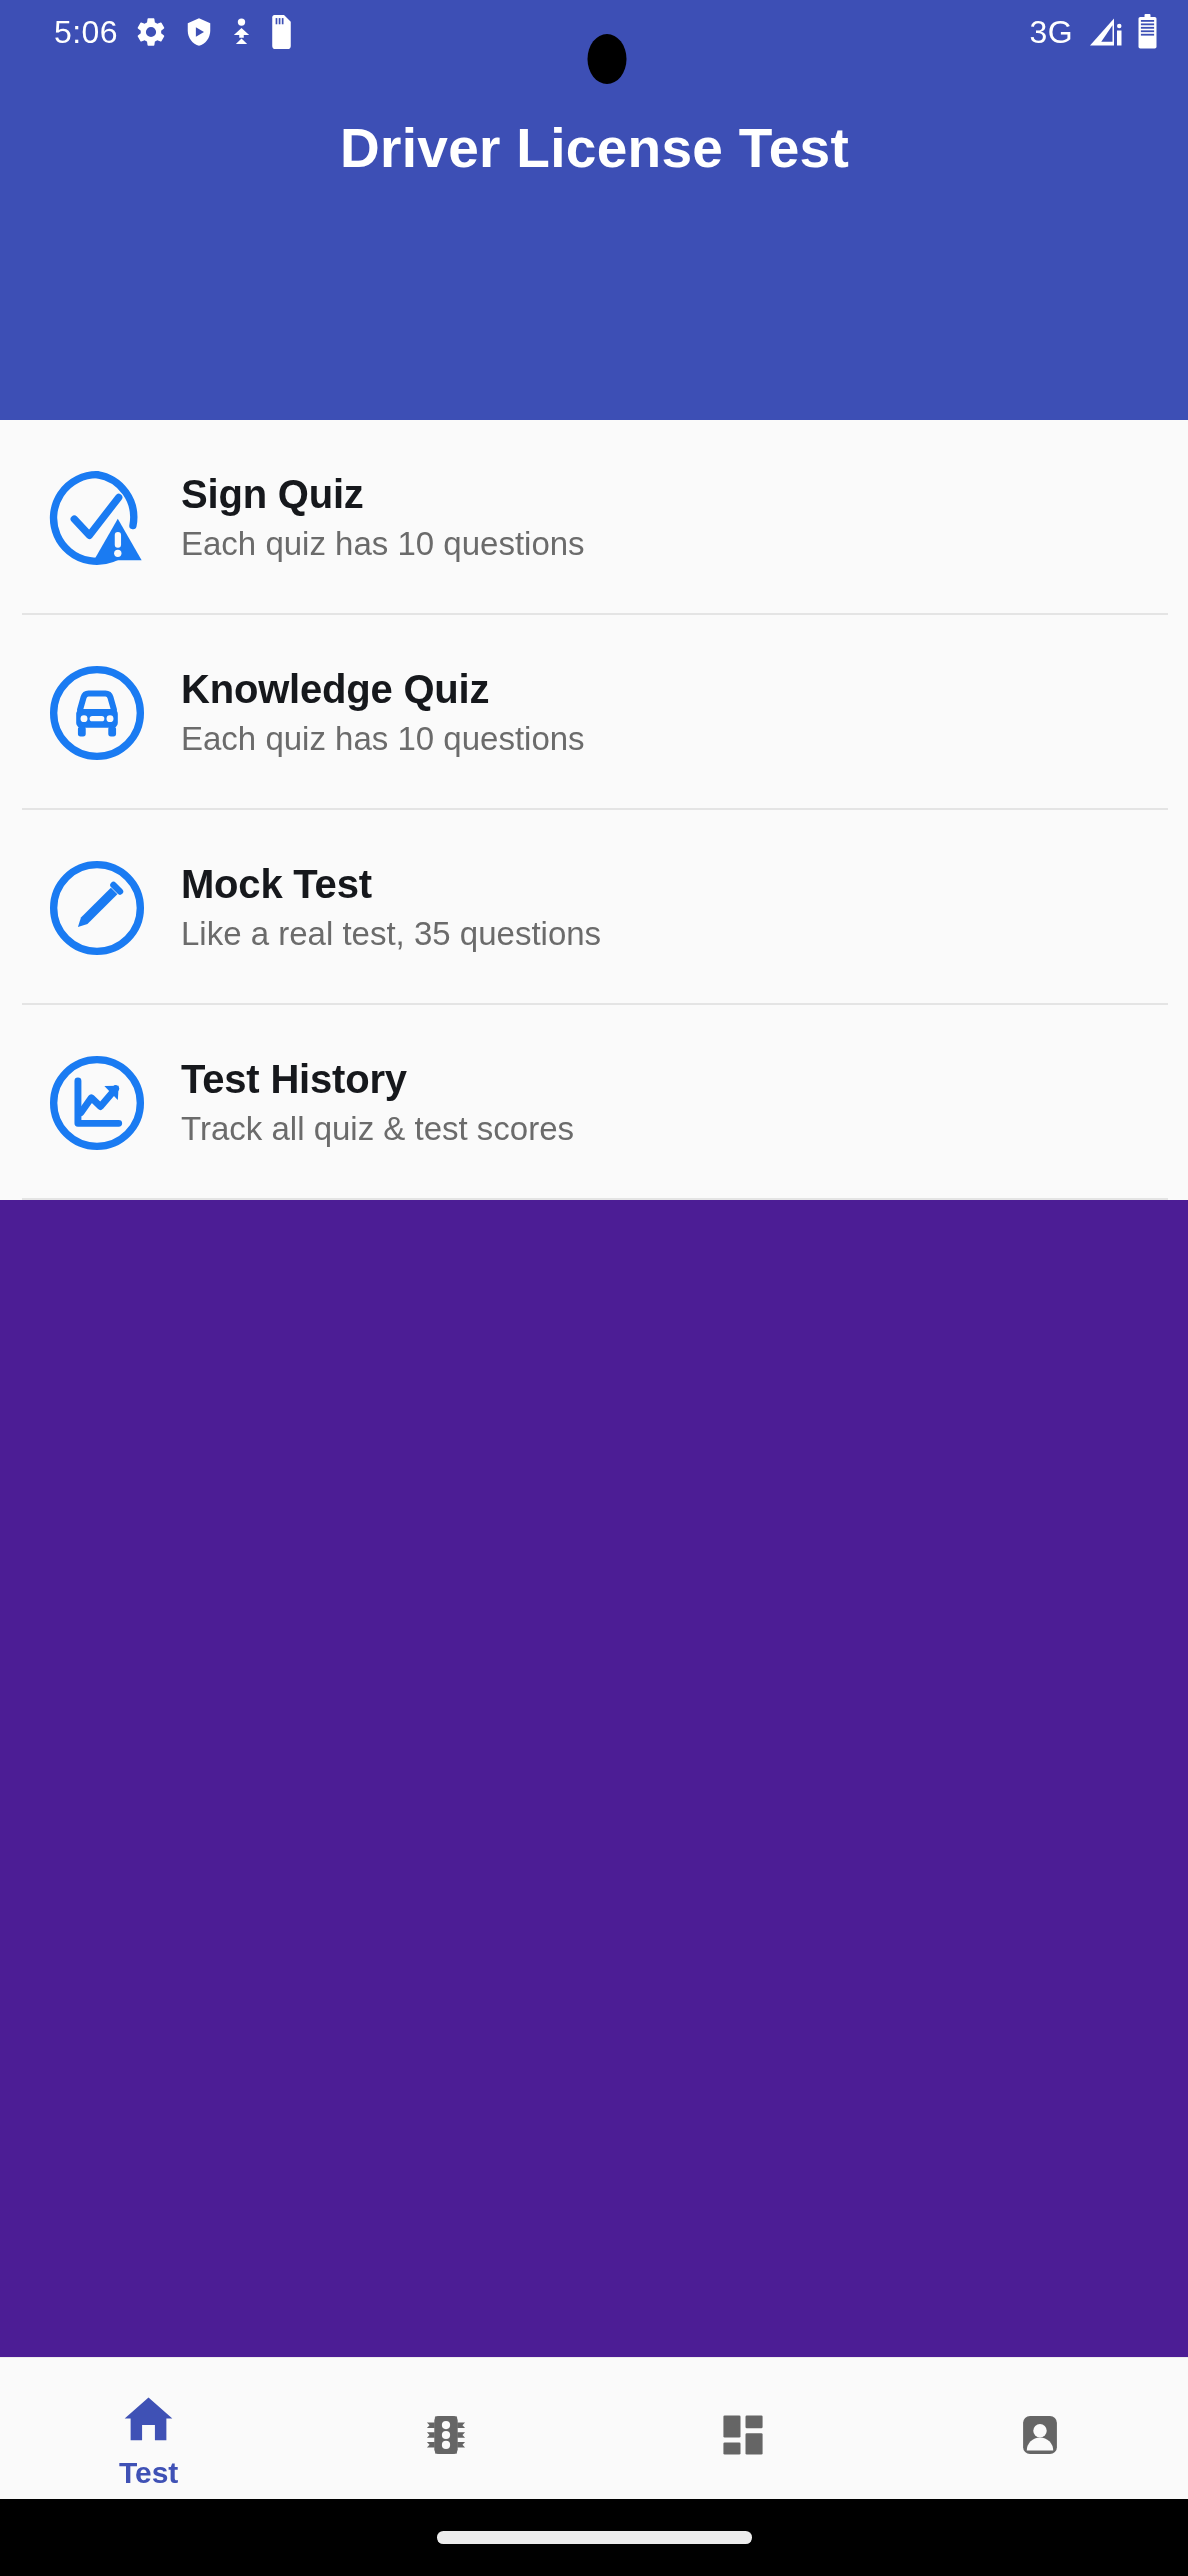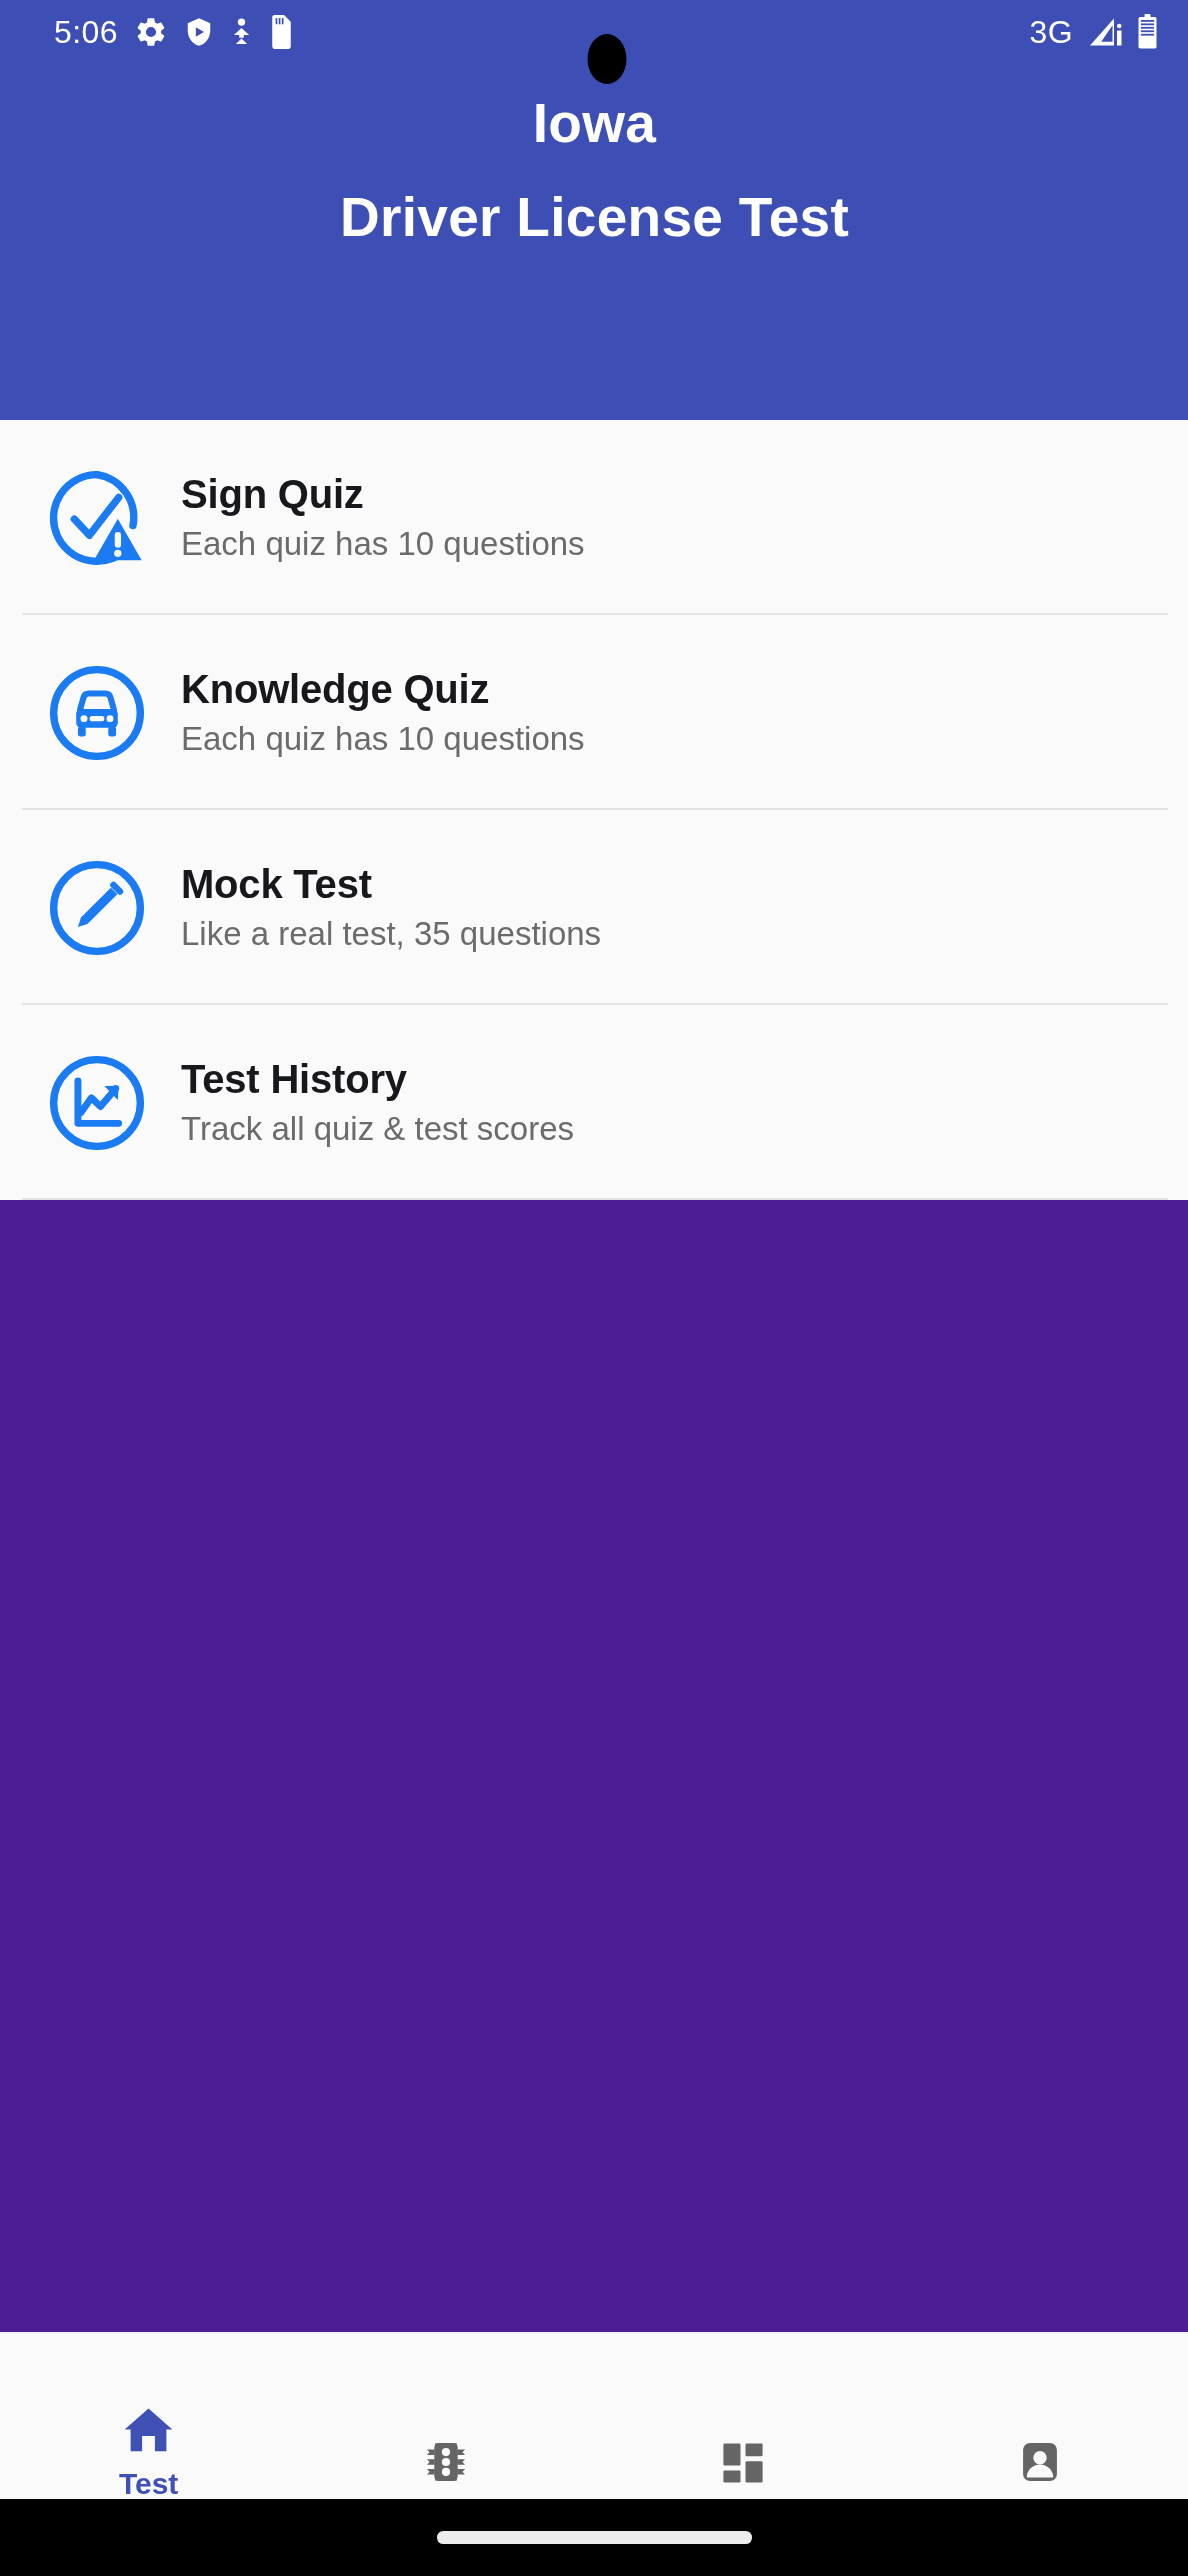--- a/index.html
+++ b/index.html
@@ -116,25 +116,25 @@
   .menu-sub {
     font-size:33px;
     color:#6b6b6b;
     line-height:1.05;
     font-weight:400;
   }
 
   
   .bottomnav {
     flex:0 0 auto;
-    height:167px;
+    height:142px;
     background:#fafafa;
     border-top:1.8px solid #ececec;
     display:flex;
-    align-items:flex-end;
+    align-items:center;
     padding-top:23px;
   }
   .nav-item {
     flex:1 1 0;
     display:flex;
     flex-direction:column;
     align-items:center;
     justify-content:flex-start;
     gap:10.7px;
   }
@@ -213,21 +213,20 @@
           <rect x="2.6" y="8.6" width="8.8" height="1.2" fill="#3d4fb5"></rect>
           <rect x="2.6" y="10.9" width="8.8" height="1.2" fill="#3d4fb5"></rect>
           <rect x="2.6" y="13.2" width="8.8" height="1.2" fill="#3d4fb5"></rect>
         </svg>
       </div>
 
       <div class="camera-cutout"></div>
     </div>
 
     <div class="title-wrap">
-      <div class="app-title">Iowa</div>
       <div class="app-subtitle">Driver License Test</div>
     </div>
   </div>
 
   <div class="menu">
 
     <div class="menu-item">
       <div class="menu-icon">
         <svg width="104" height="104" viewBox="0 0 48 48" fill="none">
           <path d="M24 4a20 20 0 1 0 14.6 33.6" stroke="#1a7bf2" stroke-width="3.4" stroke-linecap="round" fill="none"></path>

